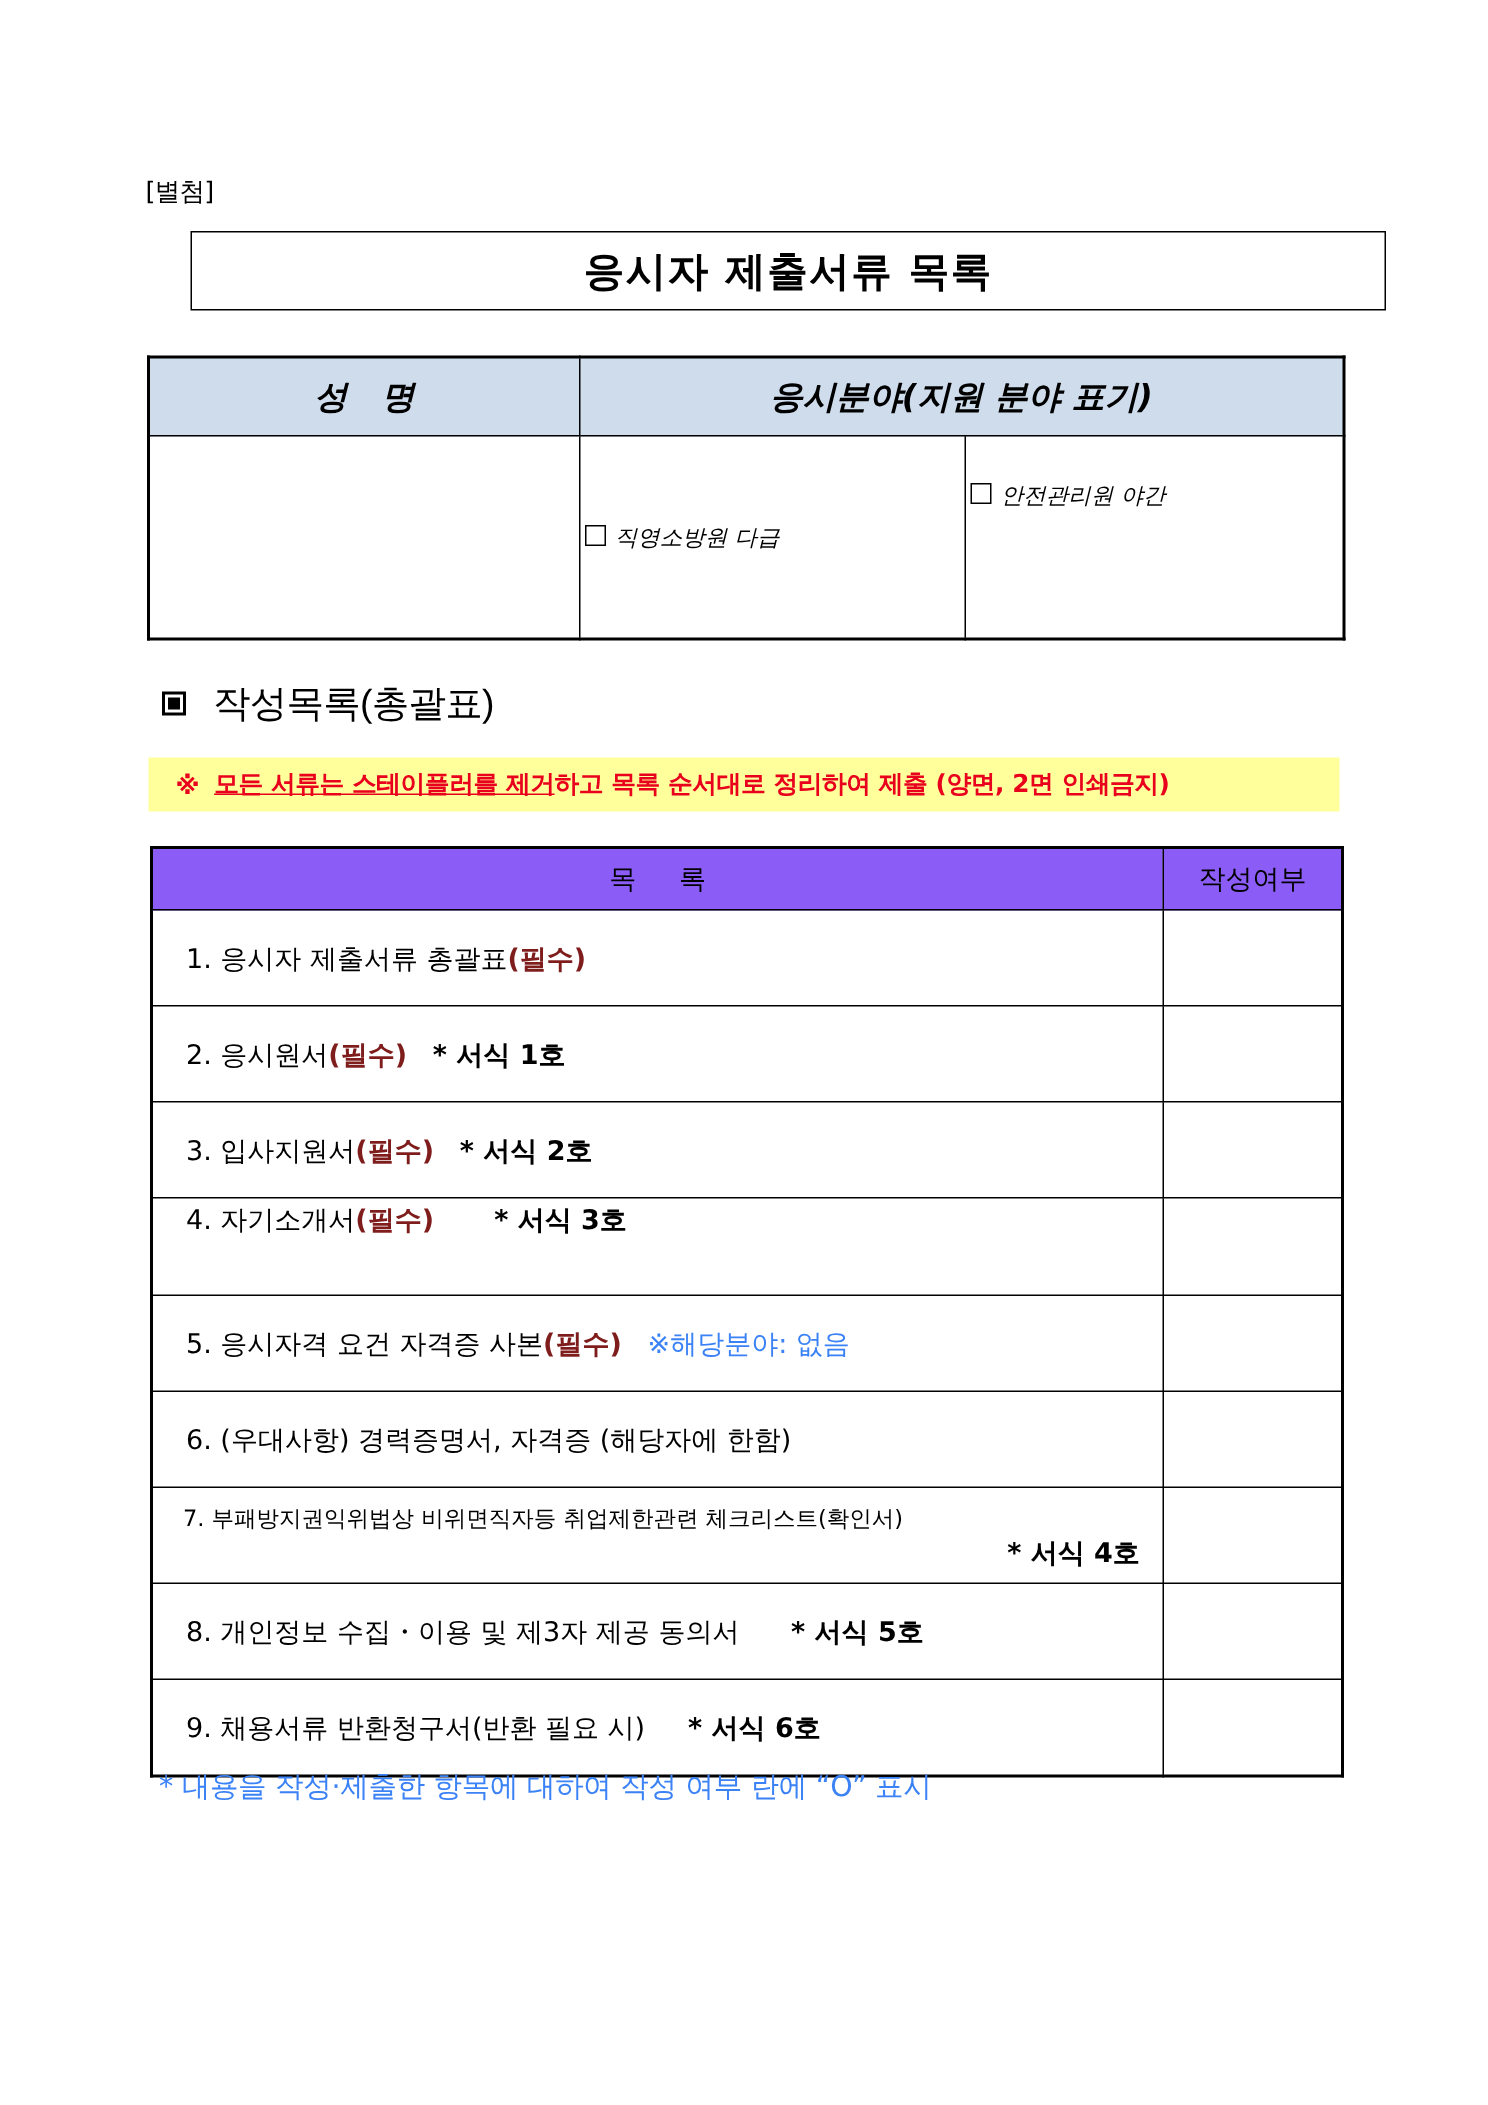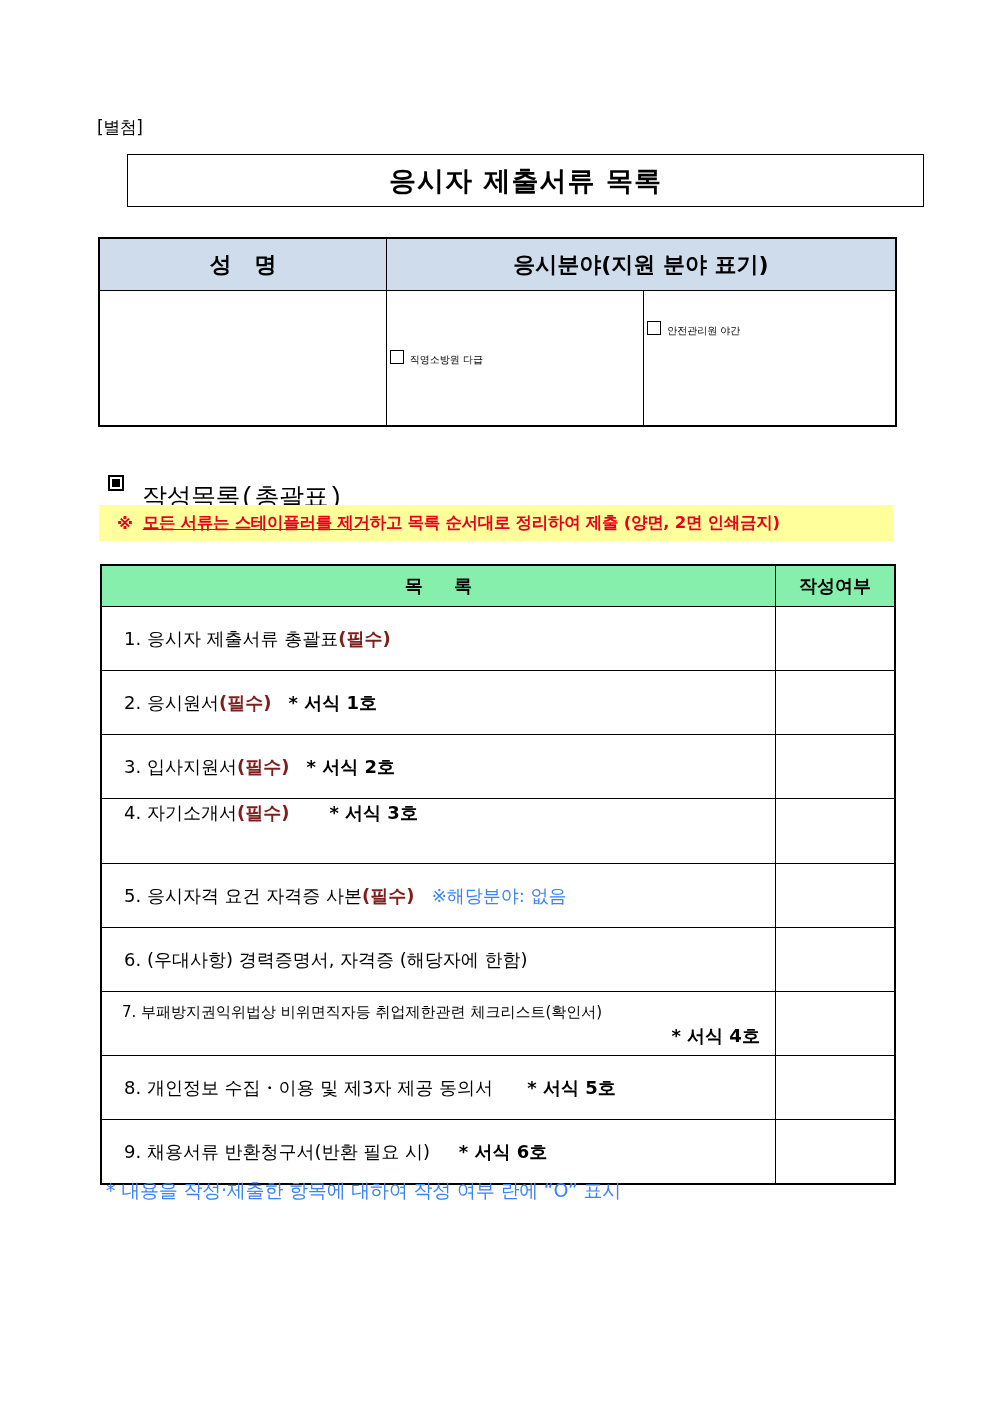--- a/index.html
+++ b/index.html
@@ -12,50 +12,50 @@
   .title-box {
     left: 99px; top: 154px; width: 797px; height: 53px;
     border: 1.5px solid #000; box-sizing: border-box;
     display: flex; align-items: center; justify-content: center; margin-left: 28px;
   }
   .title-box span { font-size: 27px; font-weight: bold; letter-spacing: 1px; }
 
   table { border-collapse: collapse; }
   .info-table { left: 98px; top: 237px; width: 799px; }
   .info-table td, .info-table th { border: 1px solid #000; padding: 0; }
-  .info-table { border: 2.5px solid #000; }
+  .info-table { border: 2.5px solid #000; font-style: italic; }
   .info-table th {
     background: #cfdcec; height: 51px; font-size: 22px; font-weight: bold;
     border-bottom: 1.5px solid #000;
   }
-  .info-table td { height: 104px; vertical-align: middle; font-size: 10px; margin-top: 24px; }
+  .info-table td { height: 104px; vertical-align: middle; font-size: 15px; margin-top: 24px; }
   .field-cell { padding-left: 3px !important; }
   .field-cell.second { vertical-align: top !important; padding-top: 30px !important; }
   .chk { display: inline-block; width: 12px; height: 12px; border: 1px solid #000; vertical-align: -1px; margin-right: 6px; }
 
   .section-title { left: 108px; top: 452px; display: flex; align-items: center; }
   .sq-icon {
     width: 16px; height: 16px; border: 2px solid #000; box-sizing: border-box;
     display: flex; align-items: center; justify-content: center; margin-right: 18px;
   }
   .sq-icon i { display: block; width: 8px; height: 8px; background: #000; }
-  .section-title span { font-family: Liberation Mono, monospace; font-size: 25px; letter-spacing: -0.5px; margin-top: 28px; }
+  .section-title span { font-family: Liberation Sans, sans-serif; font-size: 25px; letter-spacing: -0.5px; }
 
   .notice {
     left: 99px; top: 505px; width: 794px; height: 36px; background: #ffff9b;
     display: flex; align-items: center; padding-left: 18px; box-sizing: border-box;
     color: #e8001c; font-weight: bold; font-size: 16.5px; white-space: nowrap; letter-spacing: -0.3px;
   }
   .notice .mark { margin-right: 10px; }
   .notice u { text-decoration: underline; }
 
   .list-table { left: 100px; top: 564px; width: 796px; border: 2.5px solid #000; }
   .list-table th, .list-table td { border: 1px solid #000; }
   .list-table th {
-    background: #86efac; height: 38px; font-size: 18px; font-weight: bold;
+    background: #8b5cf6; height: 38px; font-size: 18px; font-weight: normal;
   }
   .list-table td { height: 61px; font-size: 18px; }
   .list-table td.item { padding-left: 22px; vertical-align: middle; }
   .list-table td.item.top { vertical-align: top; padding-top: 2px; }
   .list-table td.check { width: 117px; }
   .req { color: #7f1d1d; font-weight: bold; }
   .form { font-weight: bold; }
   .red { color: #3b82f6; }
   .right-line { text-align: right; padding-right: 14px; }
   .footnote { left: 106px; top: 1178px; color: #3b82f6; font-size: 19px; letter-spacing: -0.2px; }

